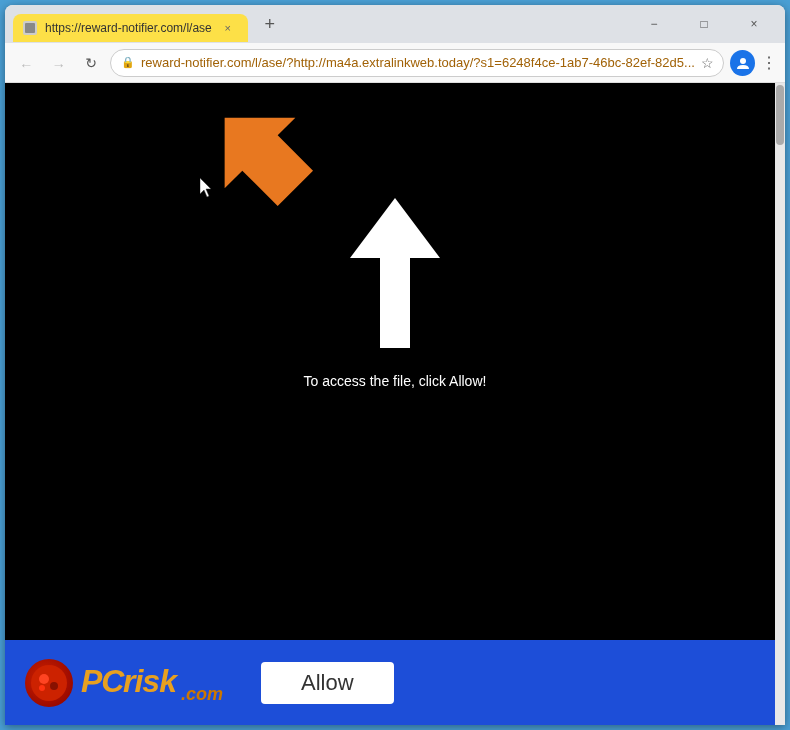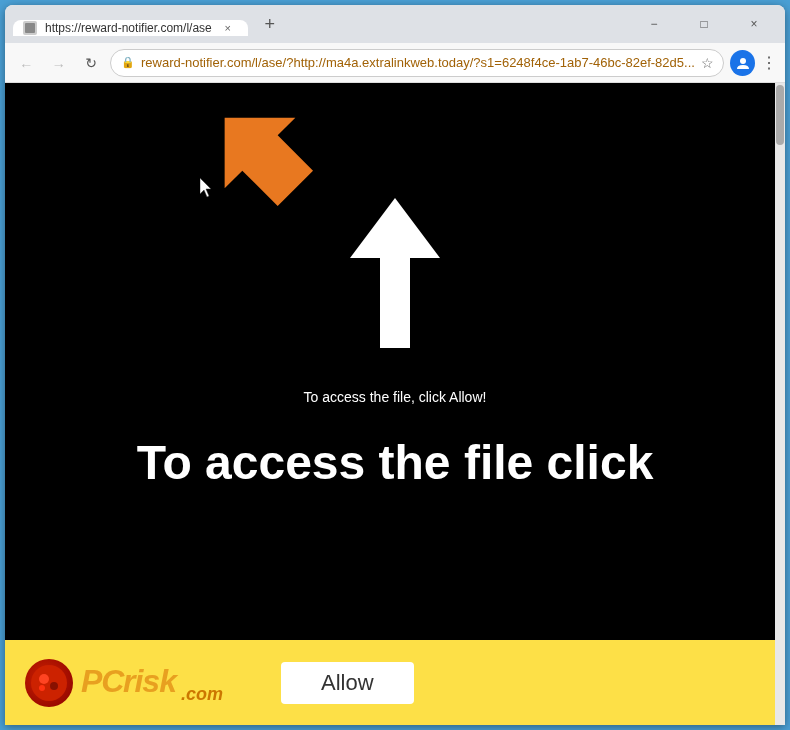--- a/index.html
+++ b/index.html
@@ -30,25 +30,25 @@
       display: flex;
       align-items: center;
       padding: 6px 8px;
       gap: 4px;
       height: 38px;
     }
 
     .tab {
       display: flex;
       align-items: center;
-      background: #ffffff;
+      background: #fde047;
       border-radius: 8px 8px 0 0;
       padding: 4px 12px 4px 10px;
       gap: 8px;
-      height: 16px;
+      height: 28px;
       min-width: 200px;
       font-size: 12px;
       color: #333;
       margin-top: 8px;
     }
 
     .tab-favicon {
       width: 14px;
       height: 14px;
       background: #ccc;
@@ -212,44 +212,43 @@
     }
 
     
     .arrow-svg {
       margin-top: 50px;
     }
 
     .small-text {
       color: white;
       font-size: 14px;
-      margin-top: 36px;
+      margin-top: 20px;
     }
 
     .big-text {
       color: white;
       font-size: 48px;
       font-weight: bold;
       margin-top: 30px;
       text-align: center;
       padding: 0 20px;
     }
 
     
     .bottom-bar {
       position: absolute;
       bottom: 0;
       left: 0;
       right: 0;
       height: 85px;
-      background: #fde047;
+      background: #1d4ed8;
       display: flex;
       align-items: center;
       padding: 0 20px;
-      gap: 20px;
     }
 
     .pc-risk-logo {
       display: flex;
       align-items: center;
       gap: 8px;
     }
 
     .logo-icon {
       width: 48px;
@@ -353,21 +352,20 @@
 
     <div class="white-arrow-container">
       <svg width="100" height="160" viewBox="0 0 100 160" class="arrow-svg">
 
         <polygon points="50,5 95,65 65,65 65,155 35,155 35,65 5,65" fill="white"></polygon>
       </svg>
     </div>
 
     <div class="small-text">To access the file, click Allow!</div>
 
-    <div class="big-text">To access the file click</div>
 
     <div class="bottom-bar">
 
       <div class="pc-risk-logo">
         <div class="logo-icon">
           <svg width="38" height="38" viewBox="0 0 38 38">
             <circle cx="19" cy="19" r="18" fill="#cc2200"></circle>
             <circle cx="14" cy="15" r="5" fill="#ff4422"></circle>
             <circle cx="24" cy="22" r="4" fill="#881100"></circle>
             <circle cx="12" cy="24" r="3" fill="#ff3311"></circle>

